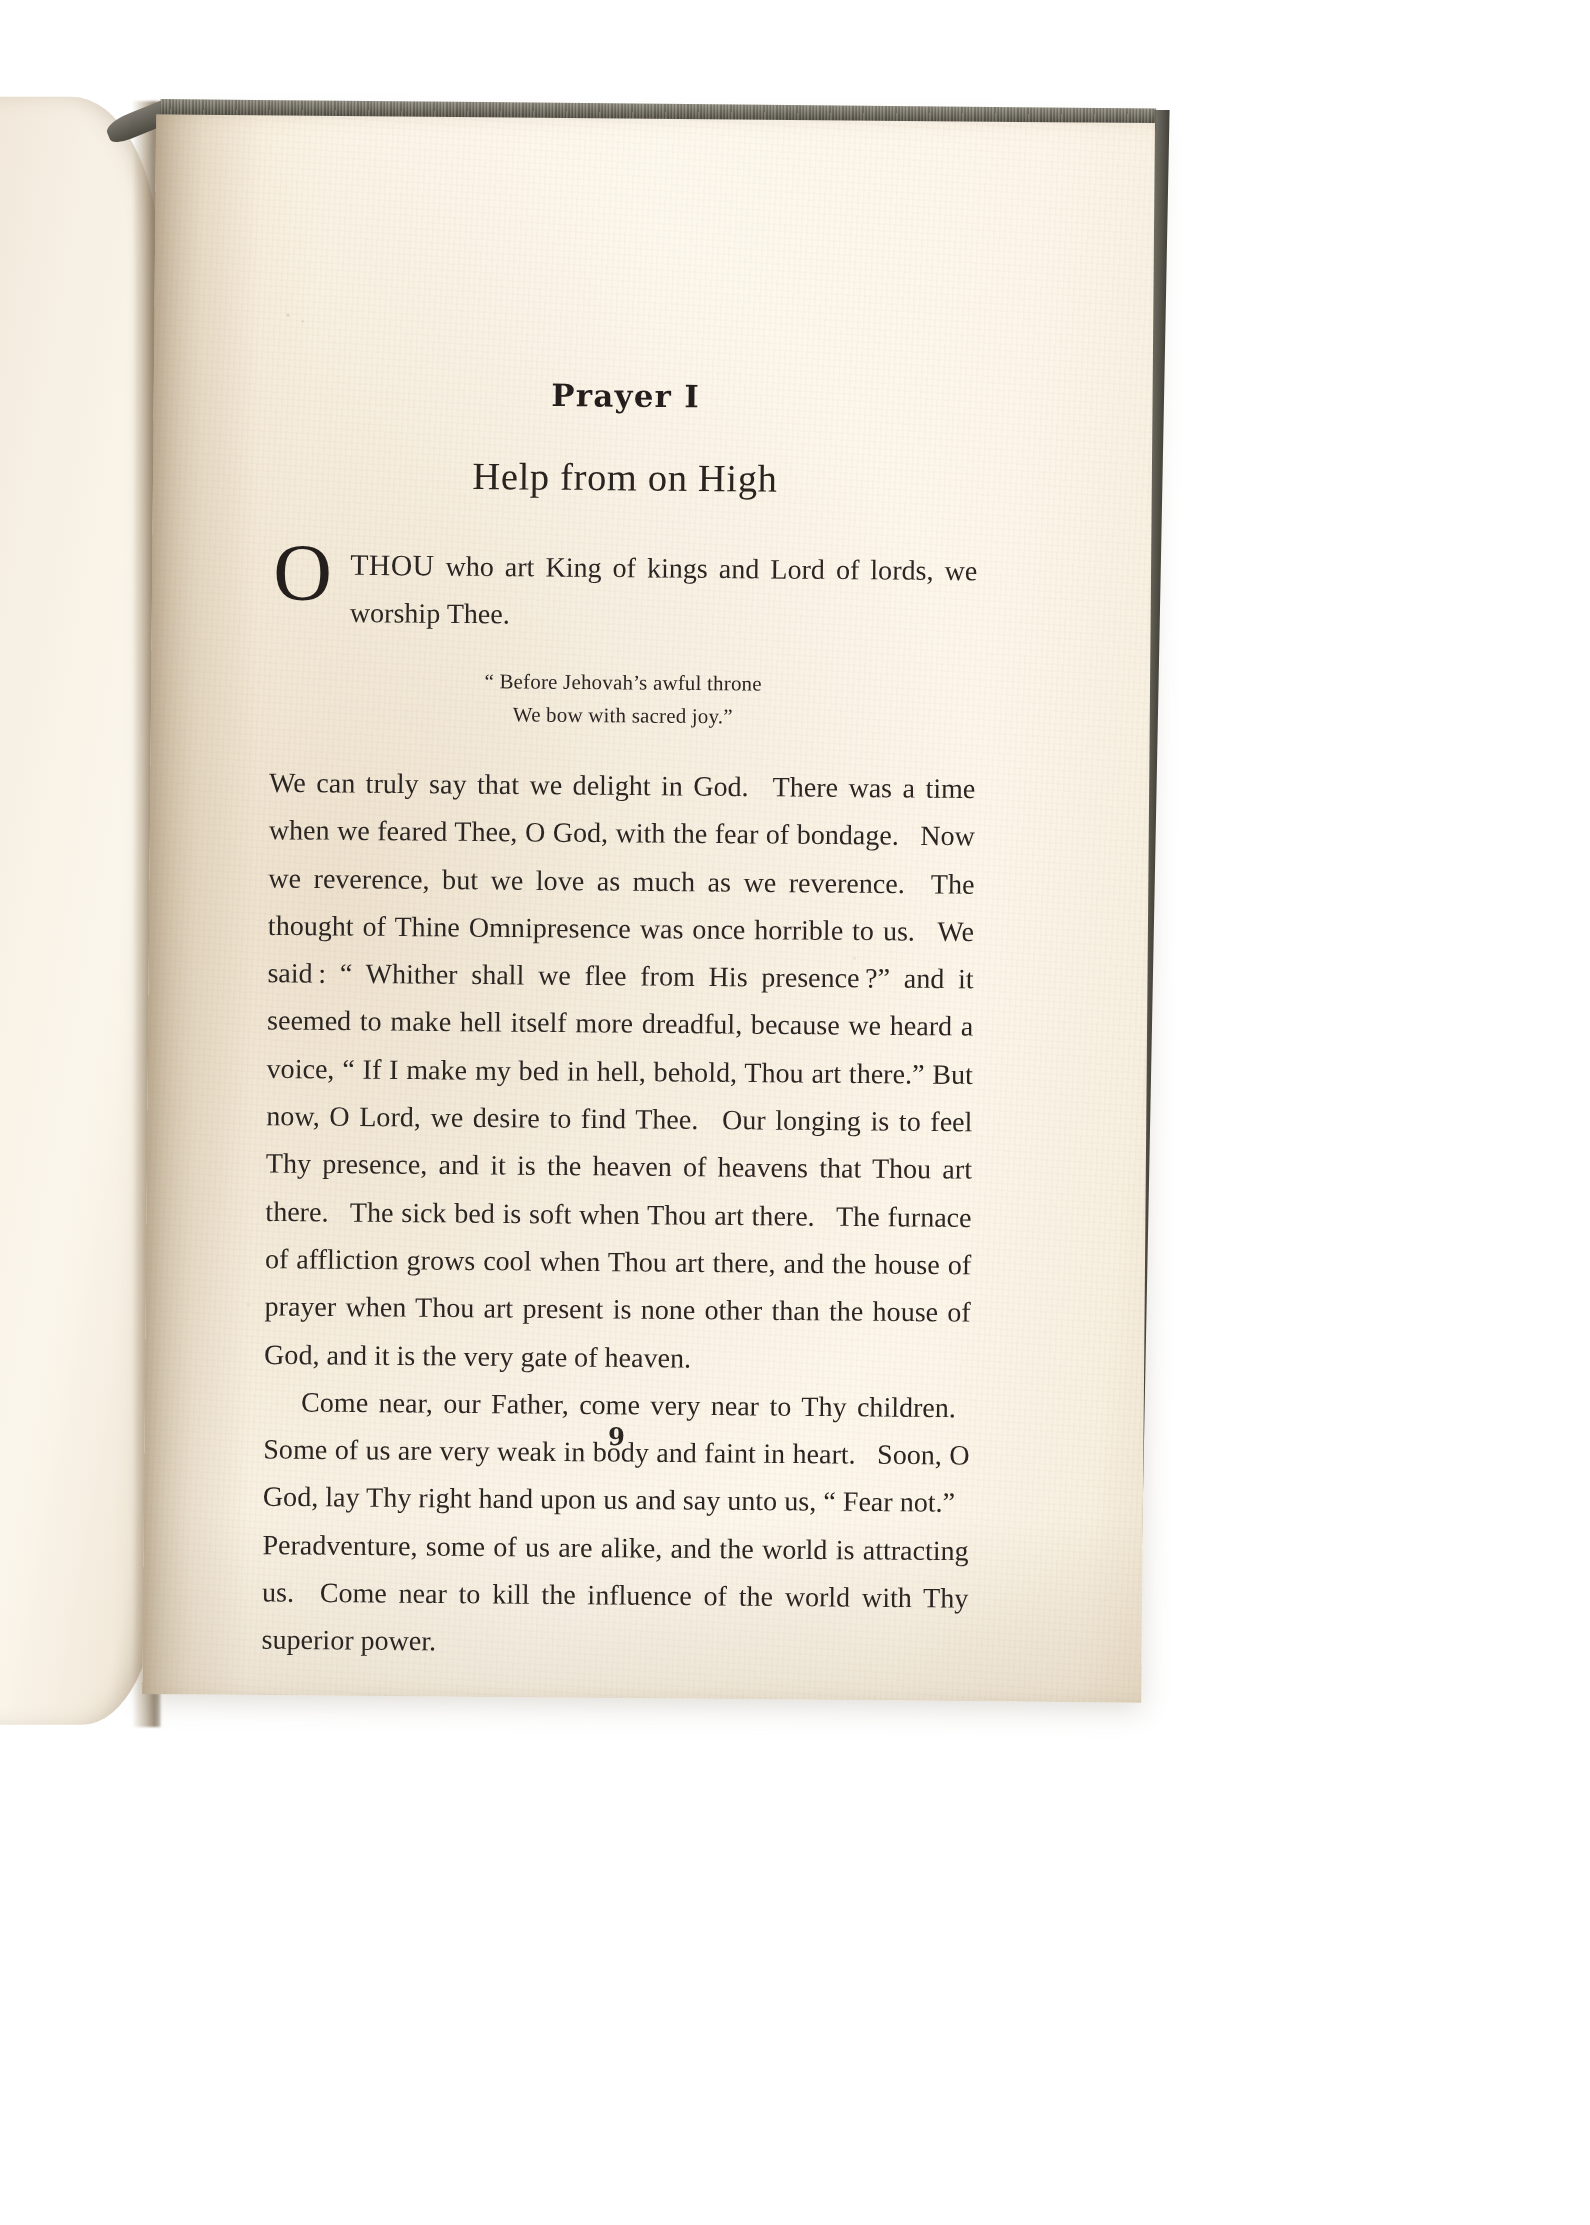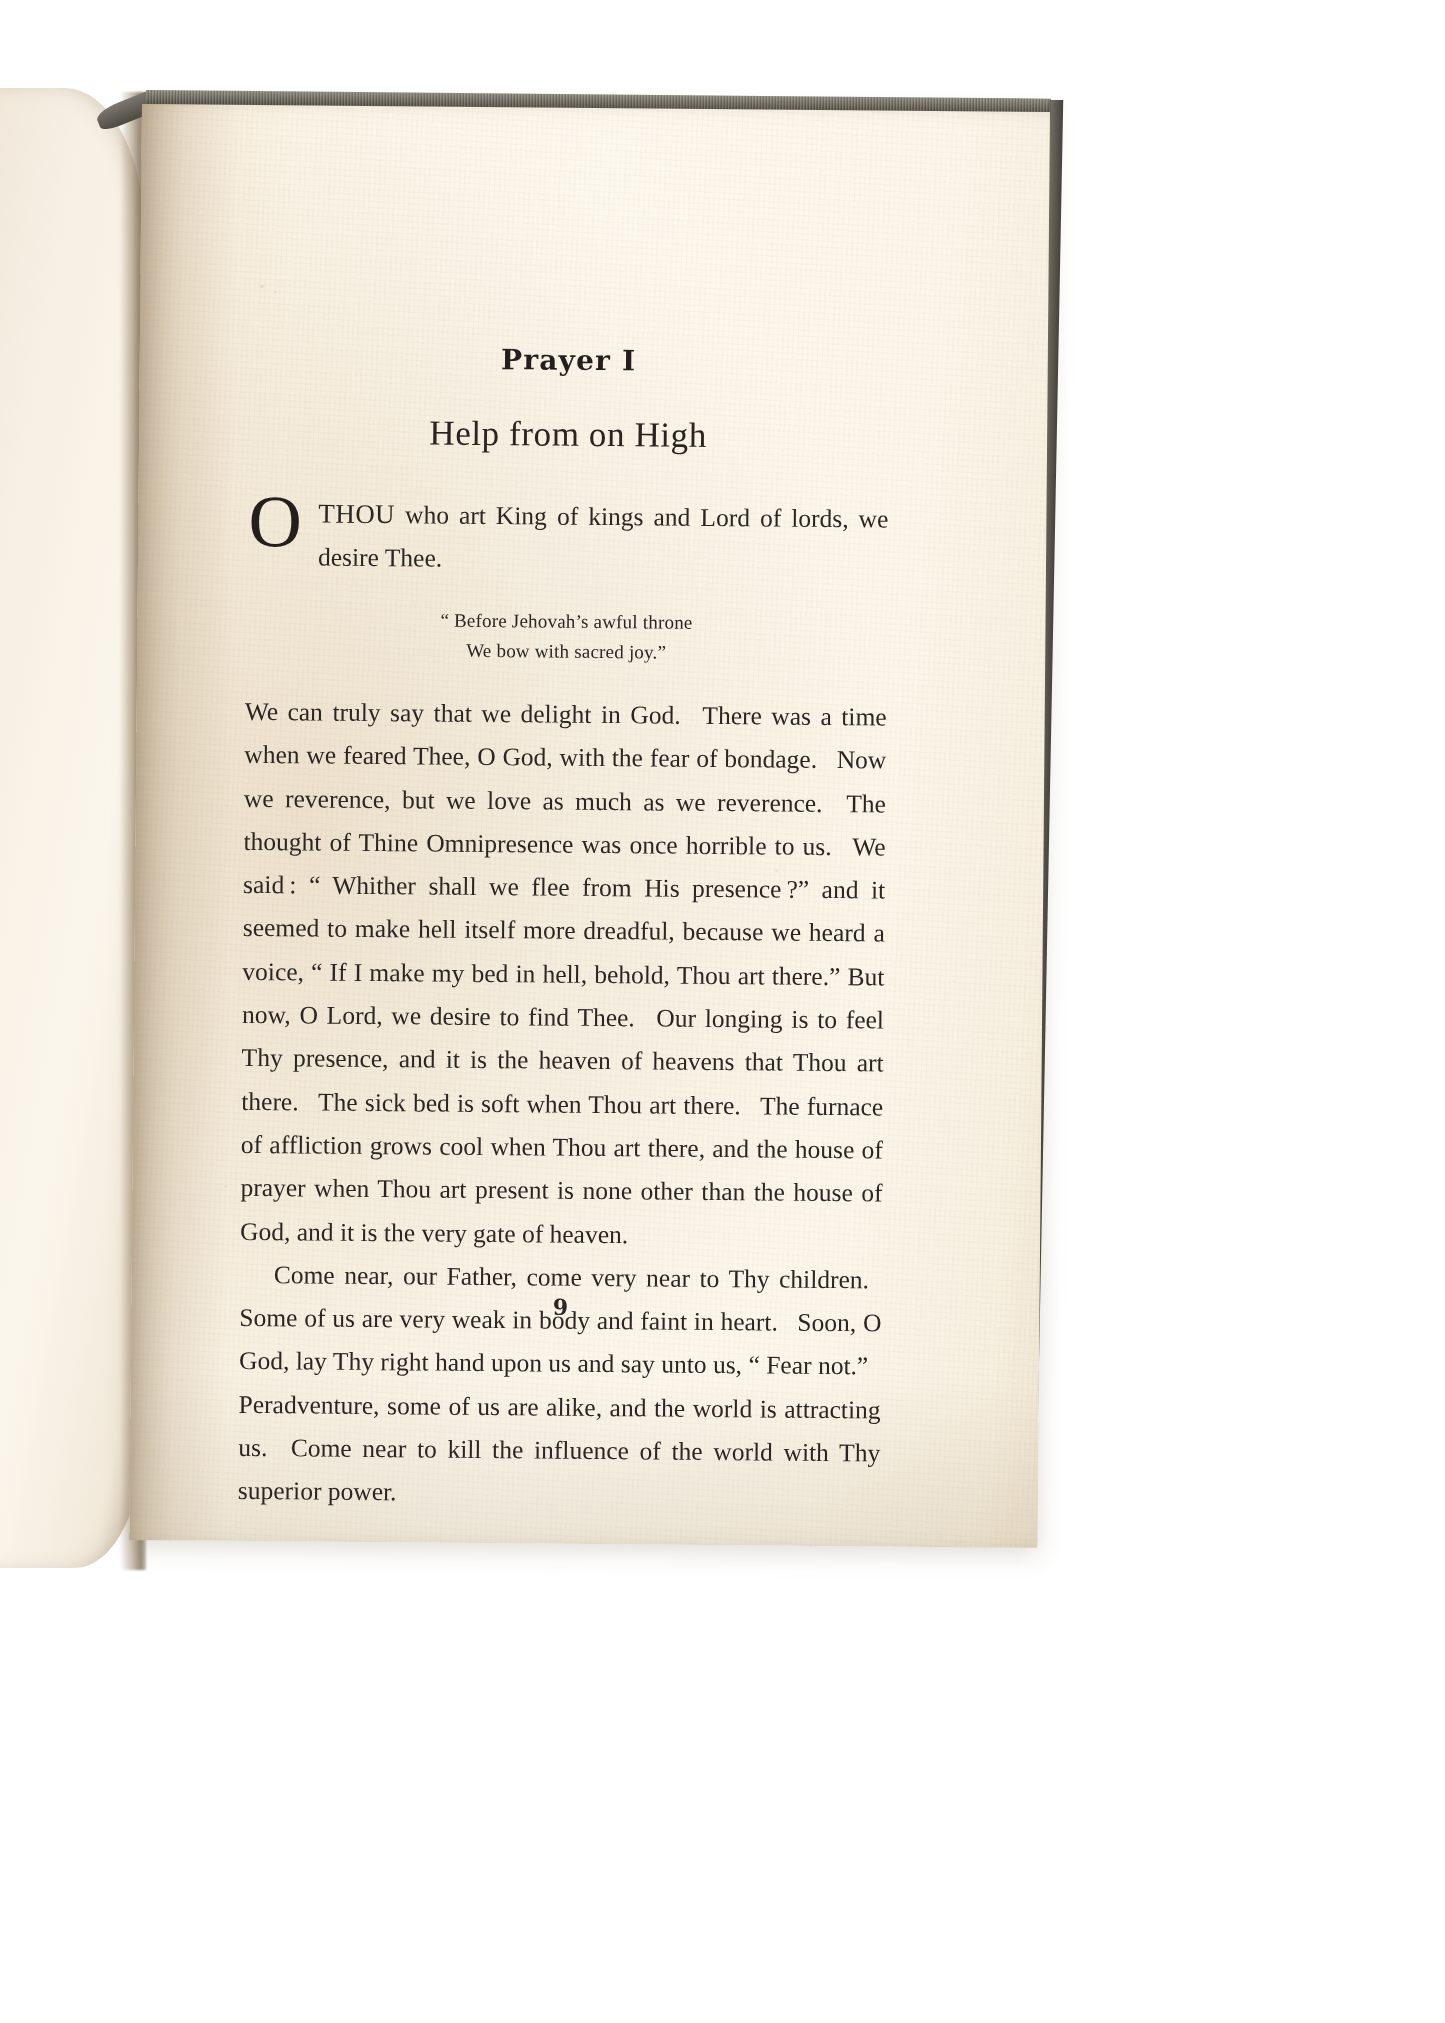--- a/index.html
+++ b/index.html
@@ -256,21 +256,21 @@
     <div class="speck" style="left:92px; top:1080px; width:3px; height:3px; opacity:.45;"></div>
 
     <div class="text-block">
 
       <div class="prayer-number">Prayer I</div>
 
       <div class="prayer-title">Help from on High</div>
 
       <div class="opening">
         <span class="dropcap">O</span>
-        <span class="opening-text"><span class="smallcaps">THOU</span><span> who art King of kings and Lord of lords, we desire Thee.</span></span>
+        <span class="opening-text"><span class="smallcaps">THOU</span><span> who art King of kings and Lord of lords, we worship Thee.</span></span>
       </div>
 
       <div class="verse">
         <span>“ Before Jehovah’s awful throne</span>
         <span>We bow with sacred joy.”</span>
       </div>
 
       <p class="body-para">We can truly say that we delight in God.  There was a time when we feared Thee, O God, with the fear of bondage.  Now we reverence, but we love as much as we reverence.  The thought of Thine Omnipresence was once horrible to us.  We said : “ Whither shall we flee from His presence ?” and it seemed to make hell itself more dreadful, because we heard a voice, “ If I make my bed in hell, behold, Thou art there.” But now, O Lord, we desire to find Thee.  Our longing is to feel Thy presence, and it is the heaven of heavens that Thou art there.  The sick bed is soft when Thou art there.  The furnace of affliction grows cool when Thou art there, and the house of prayer when Thou art present is none other than the house of God, and it is the very gate of heaven.</p>
 
       <p class="body-para">Come near, our Father, come very near to Thy children.  Some of us are very weak in body and faint in heart.  Soon, O God, lay Thy right hand upon us and say unto us, “ Fear not.”  Peradventure, some of us are alike, and the world is attracting us.  Come near to kill the influence of the world with Thy superior power.</p>

